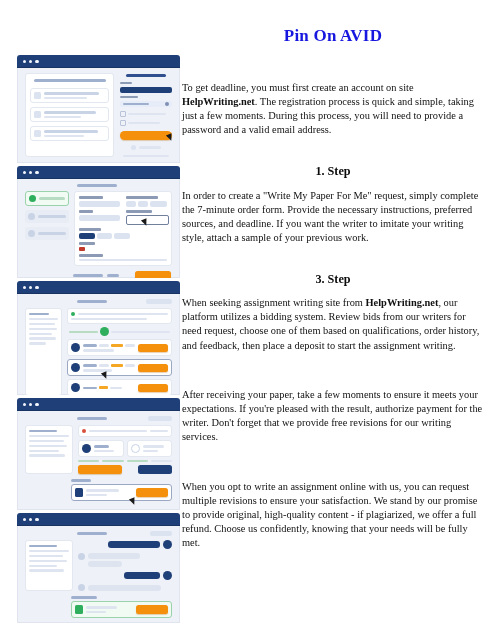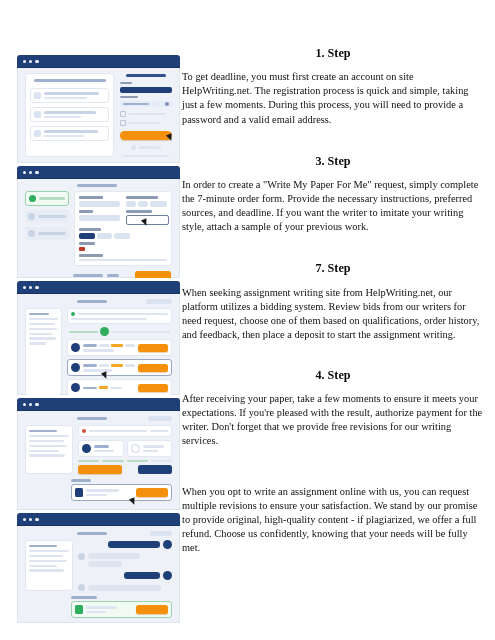--- a/index.html
+++ b/index.html
@@ -36,21 +36,21 @@
     margin:0;
     line-height:1.25;
   }
   .step-body{
     font-size:10.4px;
     color:#111;
     line-height:1.355;
     text-align:left;
     margin:0;
   }
-  .step-body b{font-weight:normal;}
+  .step-body b{font-weight:bold;}
 
   
   .sp1{height:20px;}
   .sp2{height:9px;}
 
   
   .shots{
     position:absolute;
     left:17px; top:55px;
     width:163px;
@@ -465,45 +465,44 @@
             <div class="btn-or" style="width:32px;height:9px;"></div>
           </div>
         </div>
       </div>
     </div>
 
   </div>
 
   <div class="content">
 
+    <div class="doc-title">Pin On AVID</div>
 
     <div class="sp1"></div>
+    <div class="step-block">
+      <div class="sp2"></div>
+      <p class="step-body"><span>To get deadline, you must first create an account on site </span><b>HelpWriting.net</b><span>. The registration process is quick and simple, taking just a few moments. During this process, you will need to provide a password and a valid email address.</span></p>
+    </div>
+
+    <div style="height:27px;"></div>
     <div class="step-block">
       <div class="step-head">1. Step</div>
       <div class="sp2"></div>
-      <p class="step-body"><span>To get deadline, you must first create an account on site </span><b>HelpWriting.net</b><span>. The registration process is quick and simple, taking just a few moments. During this process, you will need to provide a password and a valid email address.</span></p>
+      <p class="step-body"><span>In order to create a "Write My Paper For Me" request, simply complete the 7-minute order form. Provide the necessary instructions, preferred sources, and deadline. If you want the writer to imitate your writing style, attach a sample of your previous work.</span><b></b><span></span></p>
     </div>
 
     <div style="height:27px;"></div>
     <div class="step-block">
       <div class="step-head">3. Step</div>
       <div class="sp2"></div>
-      <p class="step-body"><span>In order to create a "Write My Paper For Me" request, simply complete the 7-minute order form. Provide the necessary instructions, preferred sources, and deadline. If you want the writer to imitate your writing style, attach a sample of your previous work.</span><b></b><span></span></p>
-    </div>
-
-    <div style="height:27px;"></div>
-    <div class="step-block">
-      <div class="step-head">7. Step</div>
-      <div class="sp2"></div>
       <p class="step-body"><span>When seeking assignment writing site from </span><b>HelpWriting.net</b><span>, our platform utilizes a bidding system. Review bids from our writers for need request, choose one of them based on qualifications, order history, and feedback, then place a deposit to start the assignment writing.</span></p>
     </div>
 
     <div style="height:26px;"></div>
     <div class="step-block">
-      <div class="step-head">4. Step</div>
       <div class="sp2"></div>
       <p class="step-body"><span>After receiving your paper, take a few moments to ensure it meets your expectations. If you're pleased with the result, authorize payment for the writer. Don't forget that we provide free revisions for our writing services.</span><b></b><span></span></p>
     </div>
 
     <div style="height:27px;"></div>
     <div class="step-block">
       <div class="sp2"></div>
       <p class="step-body"><span>When you opt to write an assignment online with us, you can request multiple revisions to ensure your satisfaction. We stand by our promise to provide original, high-quality content - if plagiarized, we offer a full refund. Choose us confidently, knowing that your needs will be fully met.</span><b></b><span></span></p>
     </div>
 

